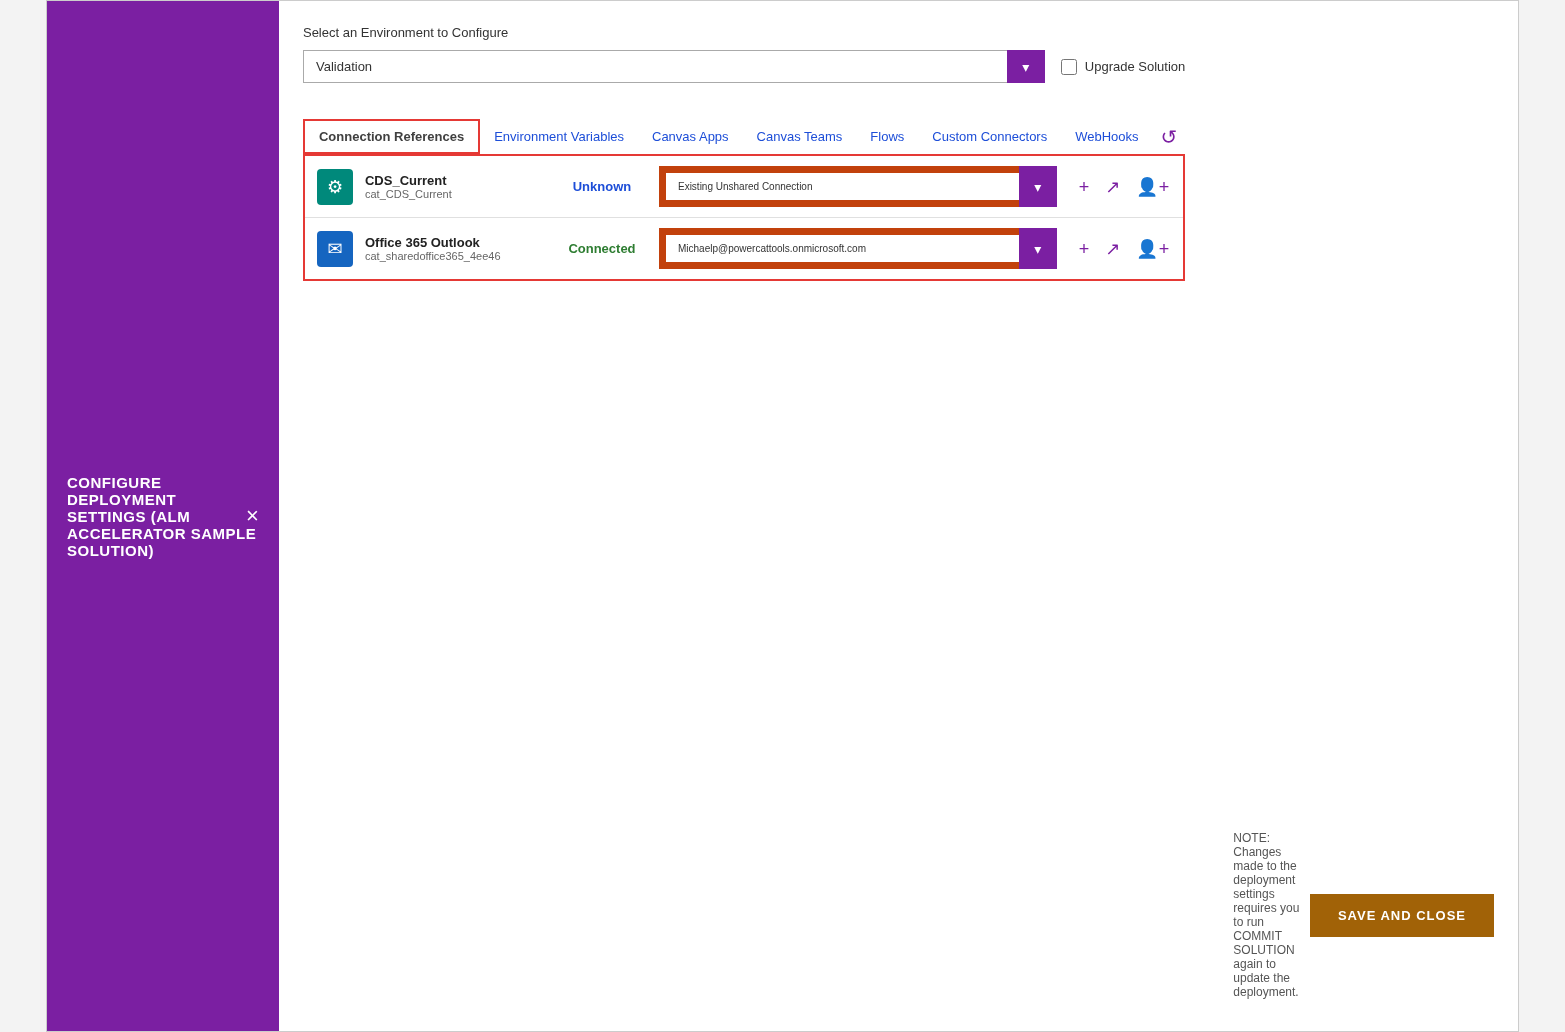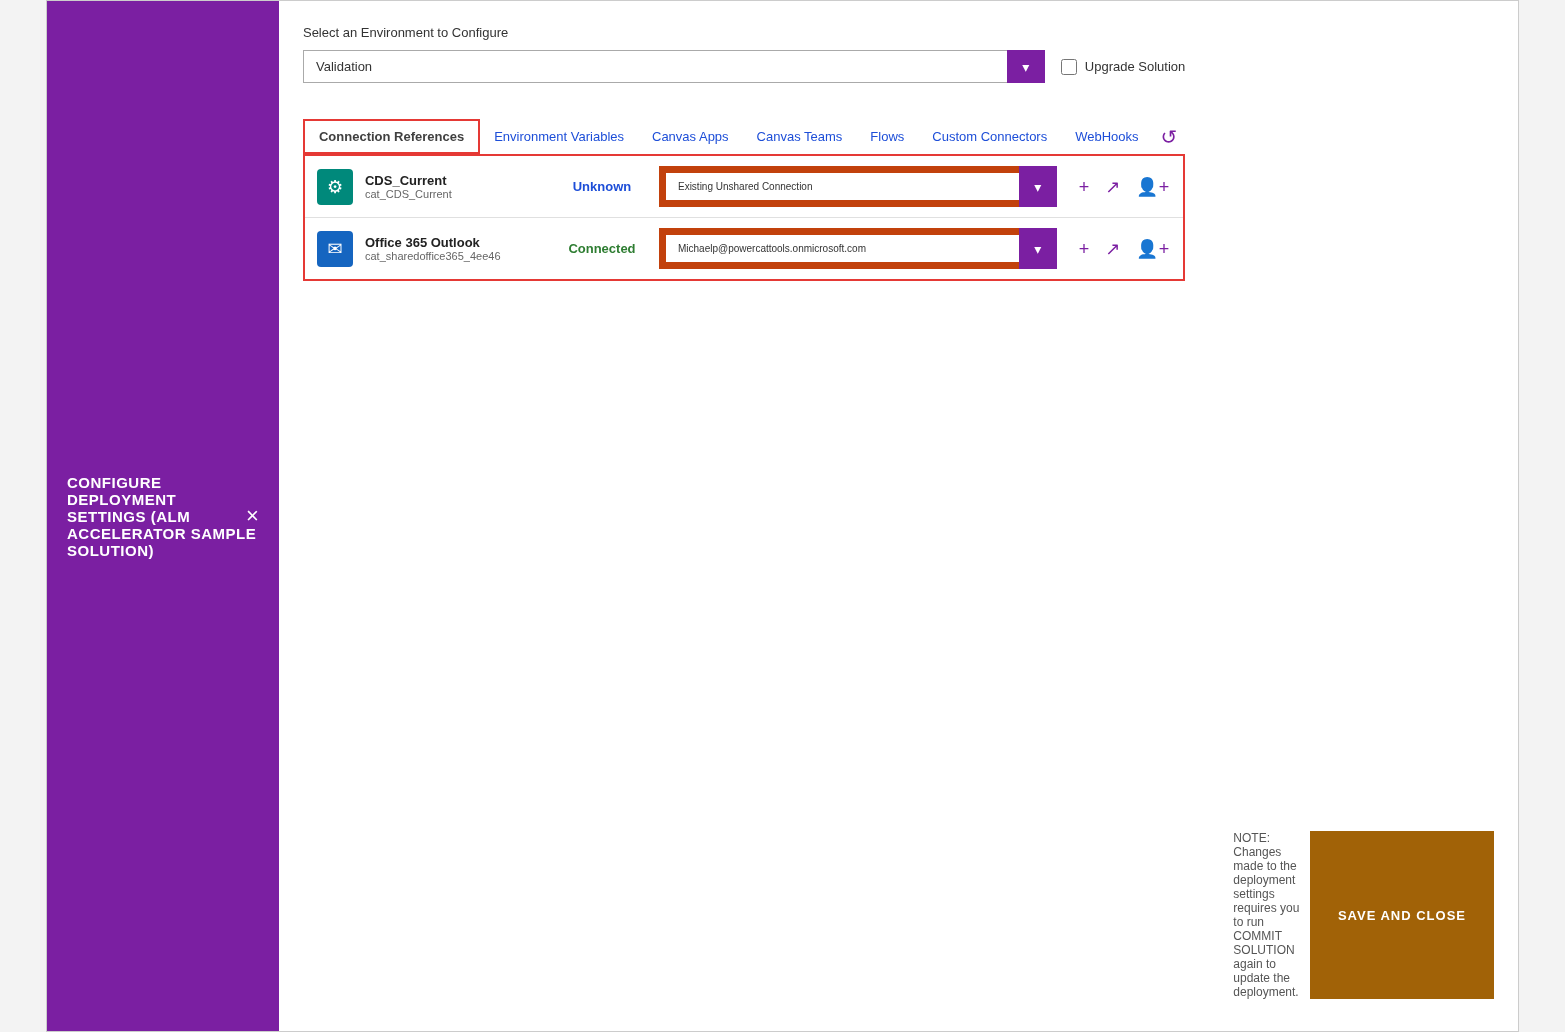--- a/index.html
+++ b/index.html
@@ -227,20 +227,21 @@
       color: #7b1fa2;
       font-size: 18px;
       cursor: pointer;
       background: none;
       border: none;
       padding: 2px;
       line-height: 1;
     }
     .modal-footer {
       display: flex;
+      align-items: center;
       justify-content: space-between;
       padding: 24px 24px 32px 24px;
       margin-top: auto;
     }
     .footer-note {
       font-size: 12px;
       color: #555;
       max-width: 700px;
     }
     .save-close-btn {

